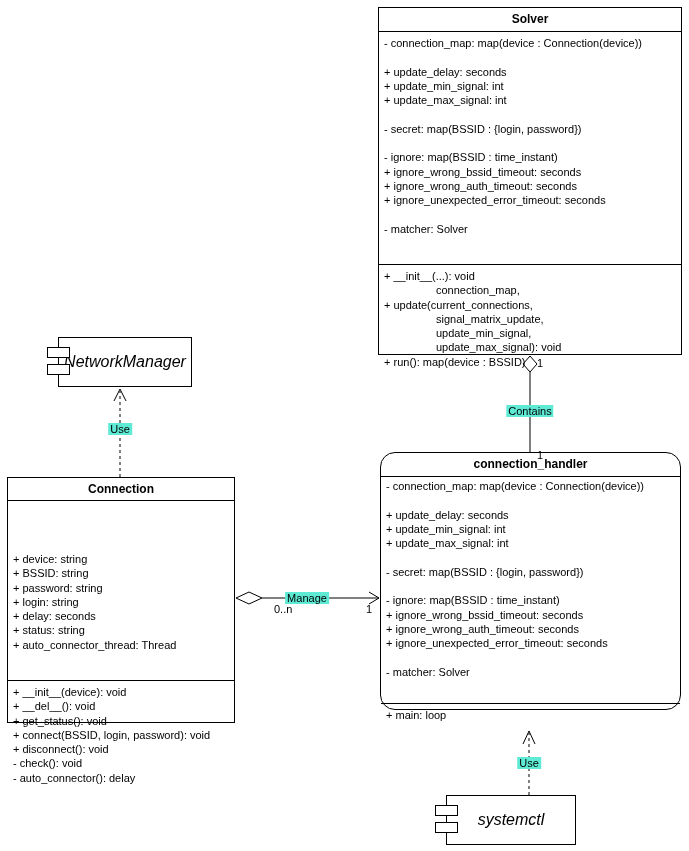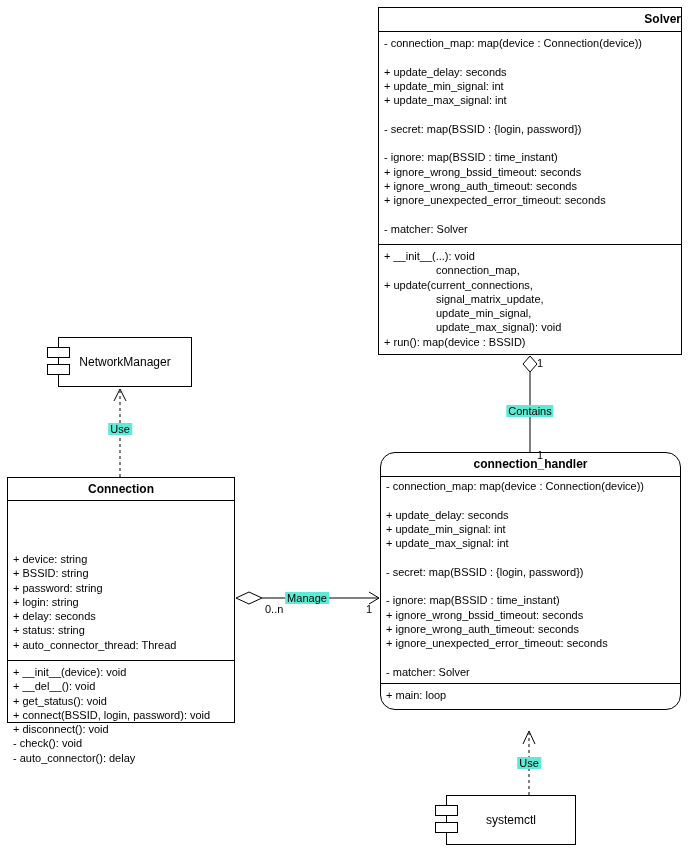--- a/index.html
+++ b/index.html
@@ -19,27 +19,28 @@
     position: absolute; background: #fff; border: 1px solid #000; z-index: 2;
   }
   .class-title {
     font-weight: bold; font-size: 12px; text-align: center;
     border-bottom: 1px solid #000;
   }
   .class-section {
     font-size: 11px; line-height: 14.3px; padding: 4px 5px;
     white-space: pre; overflow: hidden;
   }
-  .class-section.methods { border-top: 1px solid #000; }
+  .class-section.methods { border-top: 1px solid #000; margin-top: 20px; }
   .class-section.tight { padding-top: 2px; }
 
   .component {
     position: absolute; background: #fff; border: 1px solid #000; z-index: 2;
     display: flex; align-items: center; justify-content: center;
-    font-size: 12px;
+    font-size: 16px;
+    font-style: italic;
   }
   .component-tab {
     position: absolute; left: -12px; width: 23px; height: 11px;
     background: #fff; border: 1px solid #000;
   }
   .tab-1 { top: 9px; }
   .tab-2 { top: 26px; }
 
   .edge-label {
     position: absolute; z-index: 4; font-size: 11px;
@@ -68,21 +69,21 @@
     <line x1="120" y1="477" x2="120" y2="391" stroke-dasharray="3 3"></line>
     <polyline points="114,401 120,389 126,401"></polyline>
   </g>
   <g>
     <line x1="529" y1="795" x2="529" y2="733" stroke-dasharray="3 3"></line>
     <polyline points="523,744 529,731 535,744"></polyline>
   </g>
 </svg>
 
 <div class="class-box" style="left:378px; top:7px; width:304px; height:348px;">
-  <div class="class-title" style="height:24px; line-height:23px;text-align:right;">Solver</div>
+  <div class="class-title" style="height:24px; line-height:23px;">Solver</div>
   <div class="class-section" style="height:212px;"><div>- connection_map: map(device : Connection(device))</div><div>&nbsp;</div><div>+ update_delay: seconds</div><div>+ update_min_signal: int</div><div>+ update_max_signal: int</div><div>&nbsp;</div><div>- secret: map(BSSID : {login, password})</div><div>&nbsp;</div><div>- ignore: map(BSSID : time_instant)</div><div>+ ignore_wrong_bssid_timeout: seconds</div><div>+ ignore_wrong_auth_timeout: seconds</div><div>+ ignore_unexpected_error_timeout: seconds</div><div>&nbsp;</div><div>- matcher: Solver</div></div>
   <div class="class-section methods" style="height:112px;"><div>+ __init__(...): void</div><div>                 connection_map,</div><div>+ update(current_connections,</div><div>                 signal_matrix_update,</div><div>                 update_min_signal,</div><div>                 update_max_signal): void</div><div>+ run(): map(device : BSSID)</div></div>
 </div>
 
 <div class="class-box" style="left:7px; top:477px; width:228px; height:246px;">
   <div class="class-title" style="height:23px; line-height:22px;">Connection</div>
   <div class="class-section" style="height:112px;margin-top:47px;"><div>+ device: string</div><div>+ BSSID: string</div><div>+ password: string</div><div>+ login: string</div><div>+ delay: seconds</div><div>+ status: string</div><div>+ auto_connector_thread: Thread</div></div>
   <div class="class-section methods" style="height:111px;"><div>+ __init__(device): void</div><div>+ __del__(): void</div><div>+ get_status(): void</div><div>+ connect(BSSID, login, password): void</div><div>+ disconnect(): void</div><div>- check(): void</div><div>- auto_connector(): delay</div></div>
 </div>
 
@@ -101,18 +102,18 @@
 <div class="component" style="left:446px; top:795px; width:130px; height:50px;">
   <div class="component-tab tab-1"></div>
   <div class="component-tab tab-2"></div>
   <span>systemctl</span>
 </div>
 
 <div class="mult-label" style="left:537px; top:357px;">1</div>
 <div class="edge-label" style="left:530px; top:405px;">Contains</div>
 <div class="mult-label" style="left:537px; top:449px;">1</div>
 
-<div class="mult-label" style="left:231px; top:603px;padding-left:34px;">0..n</div>
+<div class="mult-label" style="left:240px; top:603px;padding-left:34px;">0..n</div>
 <div class="edge-label" style="left:307px; top:592px;">Manage</div>
 <div class="mult-label" style="left:366px; top:603px;">1</div>
 
 <div class="edge-label" style="left:120px; top:423px;">Use</div>
 <div class="edge-label" style="left:529px; top:757px;">Use</div>
 
 </body></html>

